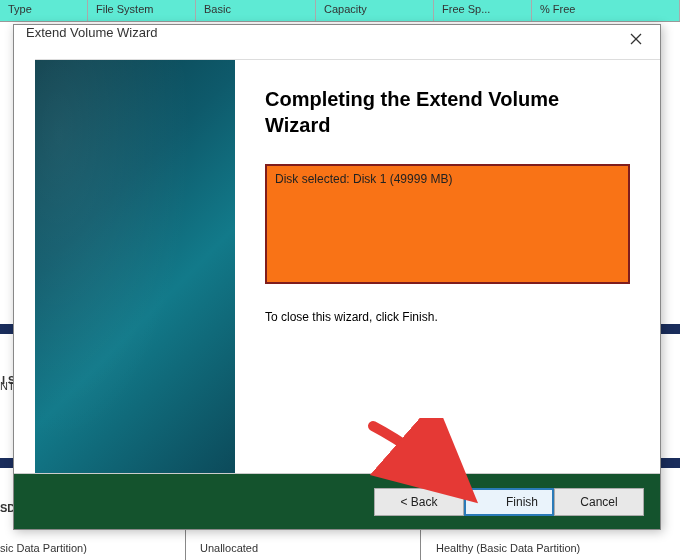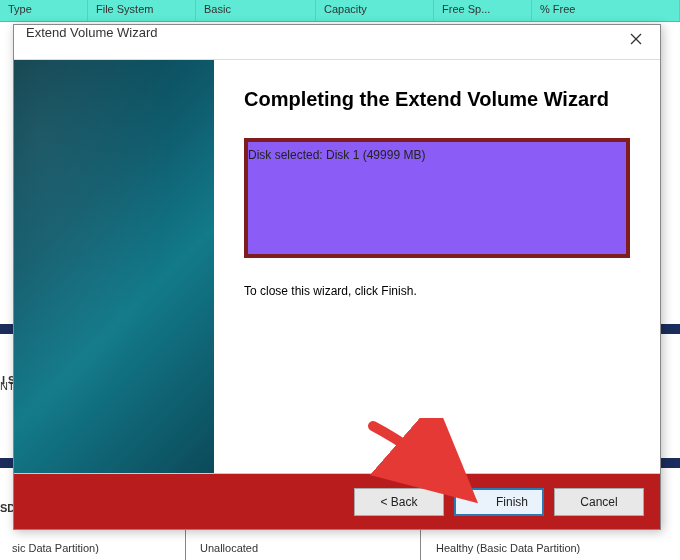--- a/index.html
+++ b/index.html
@@ -67,20 +67,21 @@
     .close-btn {
       width: 36px; height: 28px;
       display: flex; align-items: center; justify-content: center;
       cursor: pointer;
     }
     .close-btn svg { width: 12px; height: 12px; }
     .content {
       flex: 1;
       display: flex;
       border-top: 1px solid #ddd;
+      margin-left: 21px;
     }
     .side-graphic {
       width: 200px;
       background: linear-gradient(135deg, #0a3d4a 0%, #0e5a6b 35%, #127a8a 60%, #0c4a5a 100%);
       position: relative;
       overflow: hidden;
     }
     .side-graphic::before {
       content: '';
       position: absolute;
@@ -101,40 +102,39 @@
       line-height: 1.3;
     }
     .subtext {
       font-size: 12px;
       color: #222;
       margin-bottom: 8px;
     }
     .settings-box {
       width: 100%;
       height: 120px;
-      border: 4px solid #7f1d1d;
-      padding: 6px 0;
+      border: 2px solid #7f1d1d;
+      padding: 6px 8px;
       font-size: 12px;
       color: #222;
-      background: #8b5cf6;
+      background: #f97316;
     }
     .close-hint {
       margin-top: 26px;
       font-size: 12px;
       color: #000000;
     }
     .button-row {
       height: 56px;
       border-top: 1px solid #ccc;
-      background: #b91c1c;
+      background: #14532d;
       display: flex;
       justify-content: flex-end;
       align-items: center;
       padding-right: 16px;
-      gap: 10px;
     }
     .btn {
       min-width: 90px;
       height: 28px;
       background: #e8e8e8;
       border: 1px solid #aaa;
       font-size: 12px;
       color: #222;
       cursor: pointer;
       padding: 0 14px;
@@ -162,21 +162,21 @@
   <div class="bg-th" style="width:118px">Capacity</div>
   <div class="bg-th" style="width:98px">Free Sp...</div>
   <div class="bg-th" style="flex:1">% Free</div>
 </div>
 <div class="bg-body">
   <div class="bg-stripe" style="top:302px"></div>
   <div class="bg-stripe" style="top:436px"></div>
   <div class="bg-row-label" style="left:2px; top:352px; font-weight:bold">I S</div>
   <div class="bg-row-label" style="left:0px; top:358px">NT</div>
   <div class="bg-row-label" style="left:0px; top:480px; font-weight:bold">SD</div>
-  <div class="bg-row-label" style="left:12px; top:520px">sic Data Partition)</div>
+  <div class="bg-row-label" style="left:0px; top:520px">sic Data Partition)</div>
   <div class="bg-row-label" style="left:200px; top:520px">Unallocated</div>
   <div class="bg-row-label" style="left:436px; top:520px">Healthy (Basic Data Partition)</div>
   <div style="position:absolute; left:185px; top:508px; bottom:0; width:1px; background:#888"></div>
   <div style="position:absolute; left:420px; top:508px; bottom:0; width:1px; background:#888"></div>
 </div>
 
 <div class="dialog">
   <div class="titlebar">
     <span>Extend Volume Wizard</span>
     <span class="spacer"></span>

